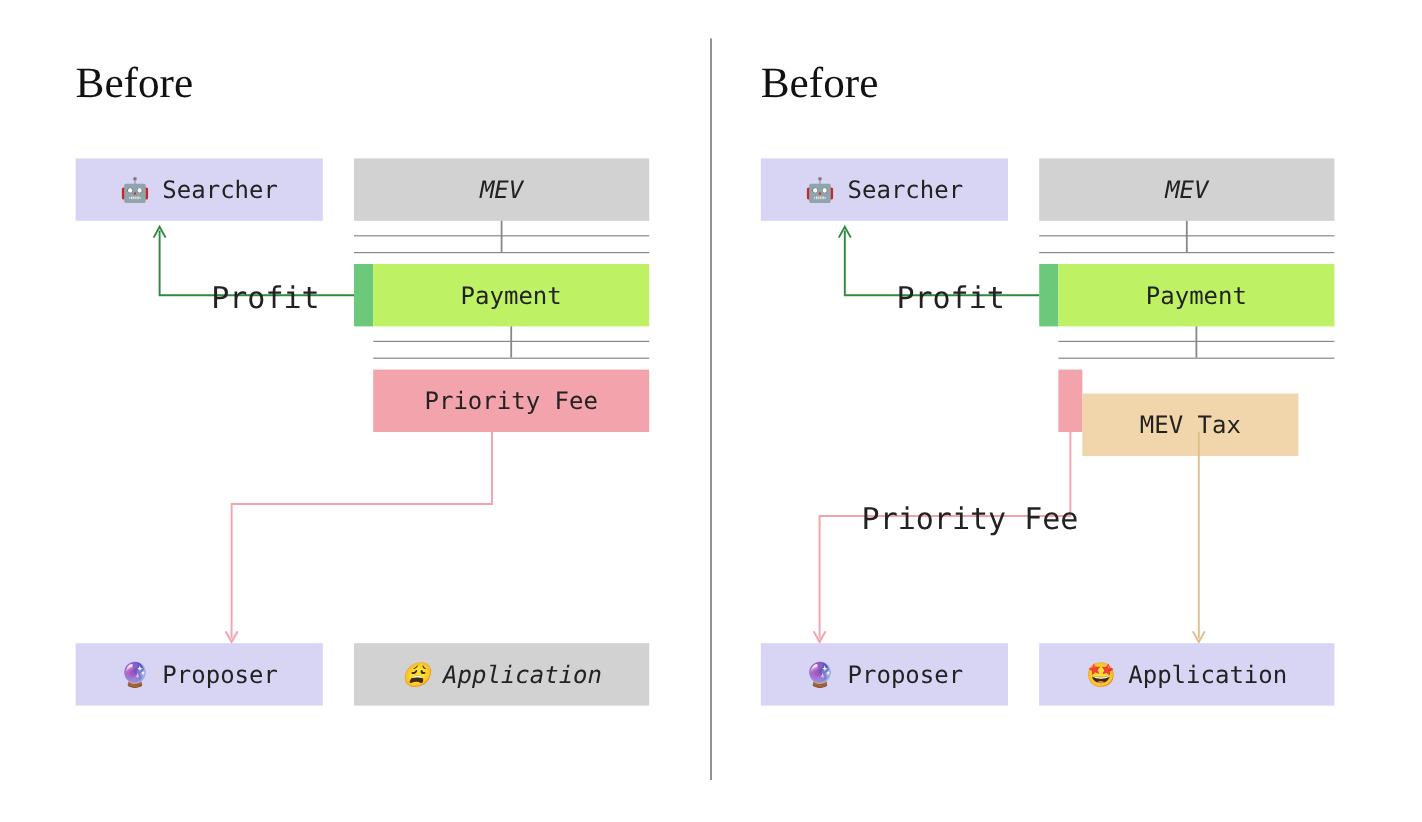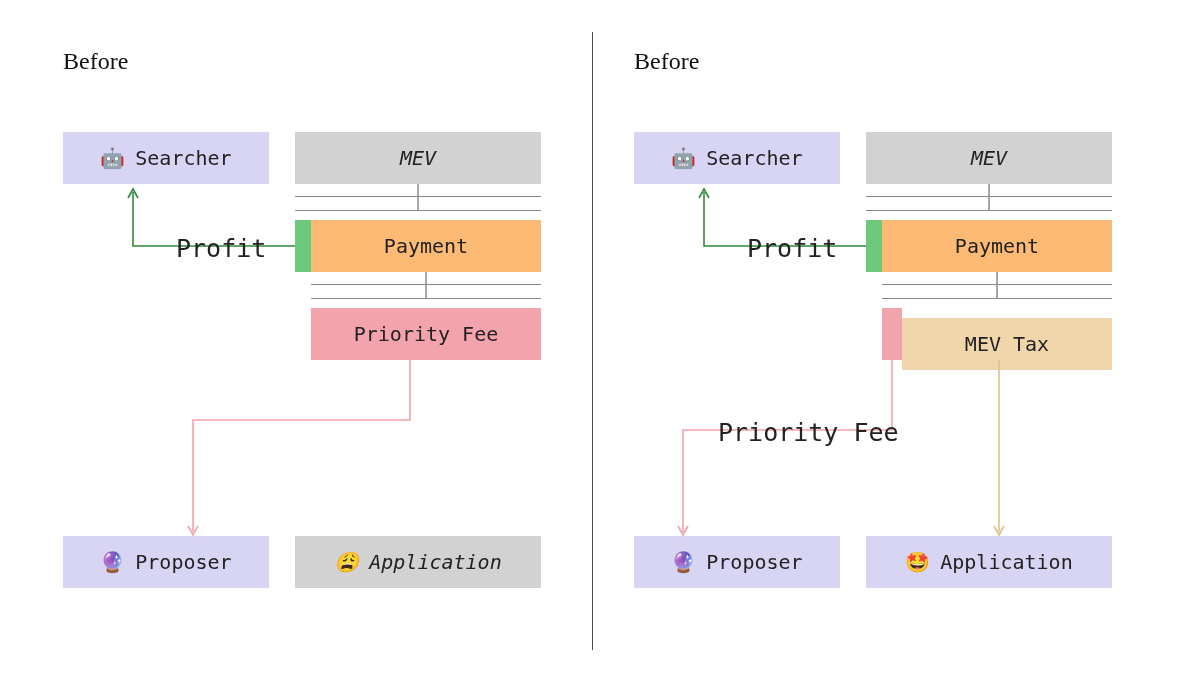--- a/index.html
+++ b/index.html
@@ -11,21 +11,21 @@
     height: 685px;
   }
   .canvas {
     position: relative;
     width: 1185px;
     height: 685px;
   }
   .heading {
     position: absolute;
     font-family: Georgia, "Times New Roman", serif;
-    font-size: 24px;
+    font-size: 36px;
     font-weight: 500;
     color: #111;
   }
   .divider {
     position: absolute;
     width: 0;
     border-left: 1.5px solid #4a4a4a;
     height: 618px;
     top: 32px;
     left: 592px;
@@ -34,21 +34,21 @@
     position: absolute;
     display: flex;
     align-items: center;
     justify-content: center;
     font-size: 20px;
     color: #222;
   }
   .box.withicon { gap: 10px; }
   .purple  { background: #d7d4f4; }
   .grey    { background: #d2d2d2; font-style: italic; }
-  .cyan    { background: #fdba74; }
+  .cyan    { background: #bef264; }
   .green   { background: #6cc97c; }
   .pink    { background: #f2a3ab; }
   .beige   { background: #f1d5ab; }
   .hr {
     position: absolute;
     height: 0;
     border-top: 1.5px solid #888;
   }
   .label {
     position: absolute;
@@ -141,21 +141,21 @@
   <span>Payment</span>
 </div>
 
 <div class="hr" style="left:882px; top:284px; width:230px;"></div>
 <svg class="conn" style="left:996px; top:272px;" width="2" height="24">
   <line x1="1" y1="0" x2="1" y2="26" stroke="#888" stroke-width="1.5"></line>
 </svg>
 <div class="hr" style="left:882px; top:298px; width:230px;"></div>
 
 <div class="box pink" style="left:882px; top:308px; width:20px; height:52px;"></div>
-<div class="box beige" style="left:902px; top:318px; width:210px; height:52px;">
+<div class="box beige" style="left:902px; top:328px; width:180px; height:52px;">
   <span>MEV Tax</span>
 </div>
 
 <div class="box purple withicon" style="left:634px; top:536px; width:206px; height:52px;">
   <span>🔮</span>
   <span>Proposer</span>
 </div>
 
 <div class="box purple withicon" style="left:866px; top:536px; width:246px; height:52px;">
   <span>🤩</span>

